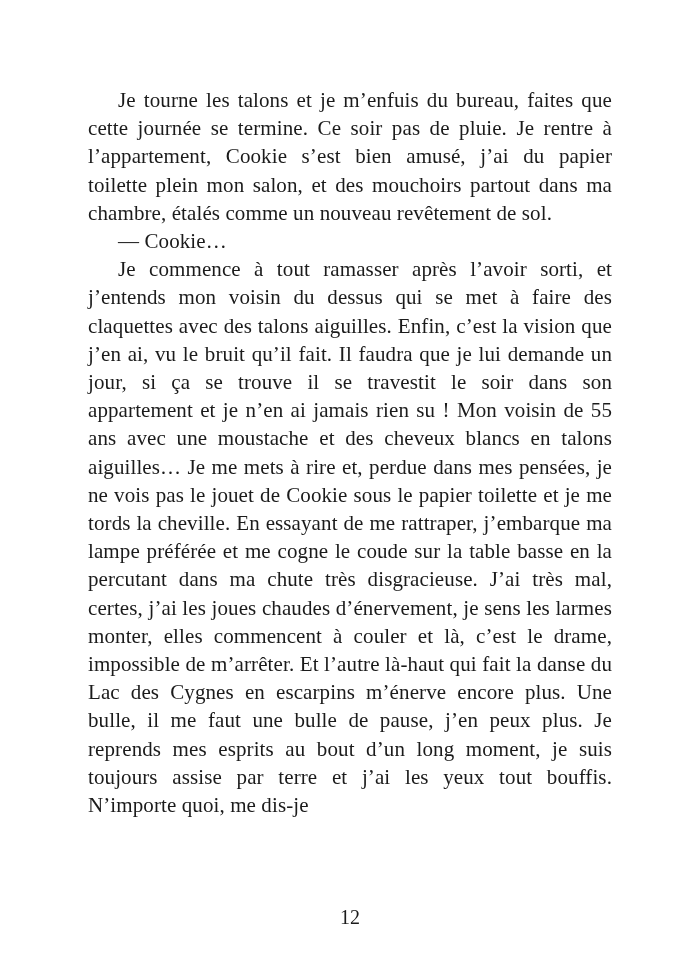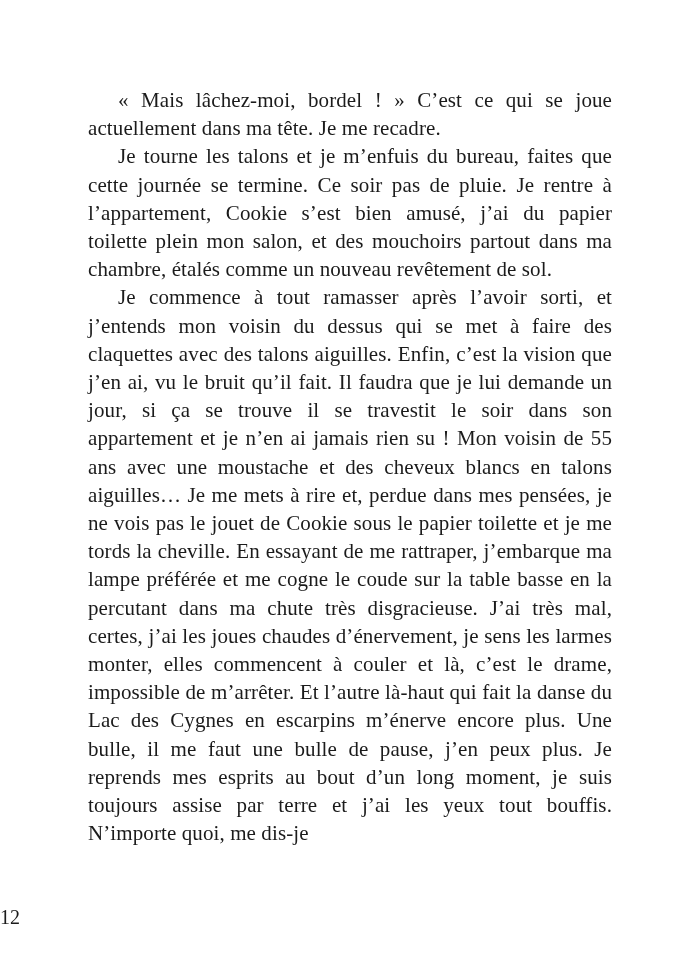--- a/index.html
+++ b/index.html
@@ -33,28 +33,29 @@
   .text-block p {
     margin: 0;
     padding: 0;
     text-indent: 30px;
   }
   .page-number {
     position: absolute;
     top: 905px;
     left: 0;
     width: 700px;
+    text-align: center;
     font-size: 20px;
     line-height: 24px;
     color: #1b1b1b;
   }
 </style>
 </head>
 <body>
 
 <div class="page">
   <div class="text-block">
-    <p>« Mais lâchez-moi, bordel ! » C’est ce qui se joue actuellement dans ma tête. Je me recadre.</p>
     <p>Je tourne les talons et je m’enfuis du bureau, faites que cette journée se termine. Ce soir pas de pluie. Je rentre à l’appartement, Cookie s’est bien amusé, j’ai du papier toilette plein mon salon, et des mouchoirs partout dans ma chambre, étalés comme un nouveau revêtement de sol.</p>
+    <p>— Cookie…</p>
     <p>Je commence à tout ramasser après l’avoir sorti, et j’entends mon voisin du dessus qui se met à faire des claquettes avec des talons aiguilles. Enfin, c’est la vision que j’en ai, vu le bruit qu’il fait. Il faudra que je lui demande un jour, si ça se trouve il se travestit le soir dans son appartement et je n’en ai jamais rien su ! Mon voisin de 55 ans avec une moustache et des cheveux blancs en talons aiguilles… Je me mets à rire et, perdue dans mes pensées, je ne vois pas le jouet de Cookie sous le papier toilette et je me tords la cheville. En essayant de me rattraper, j’embarque ma lampe préférée et me cogne le coude sur la table basse en la percutant dans ma chute très disgracieuse. J’ai très mal, certes, j’ai les joues chaudes d’énervement, je sens les larmes monter, elles commencent à couler et là, c’est le drame, impossible de m’arrêter. Et l’autre là-haut qui fait la danse du Lac des Cygnes en escarpins m’énerve encore plus. Une bulle, il me faut une bulle de pause, j’en peux plus. Je reprends mes esprits au bout d’un long moment, je suis toujours assise par terre et j’ai les yeux tout bouffis. N’importe quoi, me dis-je</p>
   </div>
   <div class="page-number">12</div>
 </div>
 
 </body></html>

